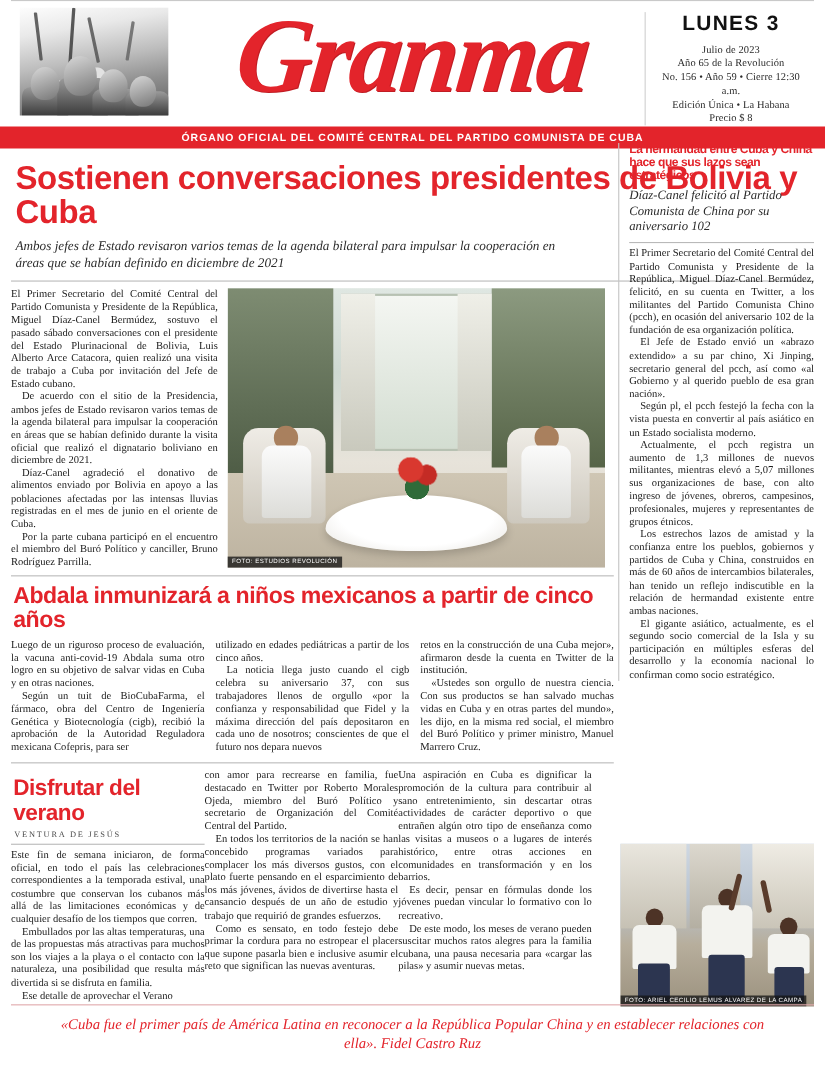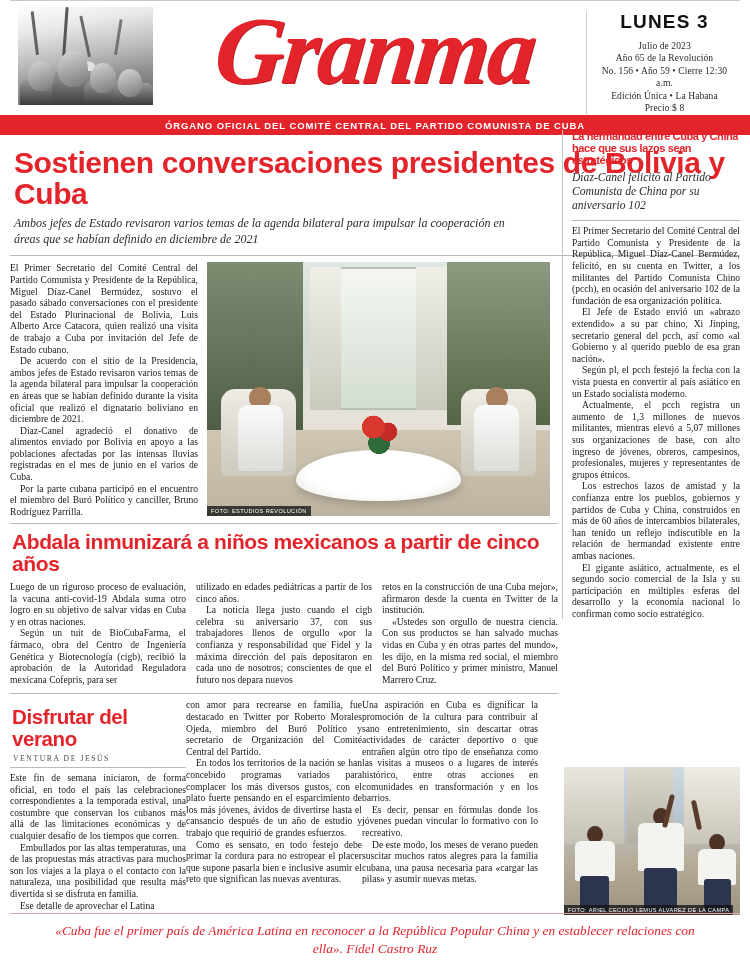--- a/index.html
+++ b/index.html
@@ -229,21 +229,21 @@
 
   <div class="lead">
     <div class="hl-red lead-head">Sostienen conversaciones presidentes de Bolivia y Cuba</div>
     <div class="deck lead-deck">Ambos jefes de Estado revisaron varios temas de la agenda bilateral para impulsar la cooperación en áreas que se habían definido en diciembre de 2021</div>
     <div class="rule"></div>
 
     <div class="lead-body">
       <div class="lead-col">
         <p class="bt first">El Primer Secretario del Comité Central del Partido Comunista y Presidente de la República, Miguel Díaz-Canel Bermúdez, sostuvo el pasado sábado conversaciones con el presidente del Estado Plurinacional de Bolivia, Luis Alberto Arce Catacora, quien realizó una visita de trabajo a Cuba por invitación del Jefe de Estado cubano.</p>
         <p class="bt">De acuerdo con el sitio de la Presidencia, ambos jefes de Estado revisaron varios temas de la agenda bilateral para impulsar la cooperación en áreas que se habían definido durante la visita oficial que realizó el dignatario boliviano en diciembre de 2021.</p>
-        <p class="bt">Díaz-Canel agradeció el donativo de alimentos enviado por Bolivia en apoyo a las poblaciones afectadas por las intensas lluvias registradas en el mes de junio en el varios de Cuba.</p>
+        <p class="bt">Díaz-Canel agradeció el donativo de alimentos enviado por Bolivia en apoyo a las poblaciones afectadas por las intensas lluvias registradas en el mes de junio en el oriente de Cuba.</p>
         <p class="bt">Por la parte cubana participó en el encuentro el miembro del Buró Político y canciller, Bruno Rodríguez Parrilla.</p>
       </div>
       <div class="lead-photo-wrap">
         <div class="photo-a">
           <span class="wallL"></span>
             <span class="wallR"></span>
           <span class="winC"></span>
             <span class="drape l"></span>
             <span class="drape r"></span>
           <span class="floor"></span>
@@ -298,21 +298,21 @@
 
   <div style="width:548px; margin-top:8px;">
     <div class="rule"></div>
     <div class="verano-cols">
       <div class="vcol">
         <div class="hl-red verano-head">Disfrutar del verano</div>
         <div class="byline">VENTURA DE JESÚS</div>
         <div class="rule" style="margin:0 0 4px 0;"></div>
         <p class="bt first">Este fin de semana iniciaron, de forma oficial, en todo el país las celebraciones correspondientes a la temporada estival, una costumbre que conservan los cubanos más allá de las limitaciones económicas y de cualquier desafío de los tiempos que corren.</p>
         <p class="bt">Embullados por las altas temperaturas, una de las propuestas más atractivas para muchos son los viajes a la playa o el contacto con la naturaleza, una posibilidad que resulta más divertida si se disfruta en familia.</p>
-        <p class="bt">Ese detalle de aprovechar el Latina</p>
+        <p class="bt">Ese detalle de aprovechar el Verano</p>
       </div>
       <div class="vcol">
         <p class="bt first">con amor para recrearse en familia, fue destacado en Twitter por Roberto Morales Ojeda, miembro del Buró Político y secretario de Organización del Comité Central del Partido.</p>
         <p class="bt">En todos los territorios de la nación se han concebido programas variados para complacer los más diversos gustos, con el plato fuerte pensando en el esparcimiento de los más jóvenes, ávidos de divertirse hasta el cansancio después de un año de estudio y trabajo que requirió de grandes esfuerzos.</p>
         <p class="bt">Como es sensato, en todo festejo debe primar la cordura para no estropear el placer que supone pasarla bien e inclusive asumir el reto que significan las nuevas aventuras.</p>
       </div>
       <div class="vcol">
         <p class="bt first">Una aspiración en Cuba es dignificar la promoción de la cultura para contribuir al sano entretenimiento, sin descartar otras actividades de carácter deportivo o que entrañen algún otro tipo de enseñanza como las visitas a museos o a lugares de interés histórico, entre otras acciones en comunidades en transformación y en los barrios.</p>
         <p class="bt">Es decir, pensar en fórmulas donde los jóvenes puedan vincular lo formativo con lo recreativo.</p>
         <p class="bt">De este modo, los meses de verano pueden suscitar muchos ratos alegres para la familia cubana, una pausa necesaria para «cargar las pilas» y asumir nuevas metas.</p>

